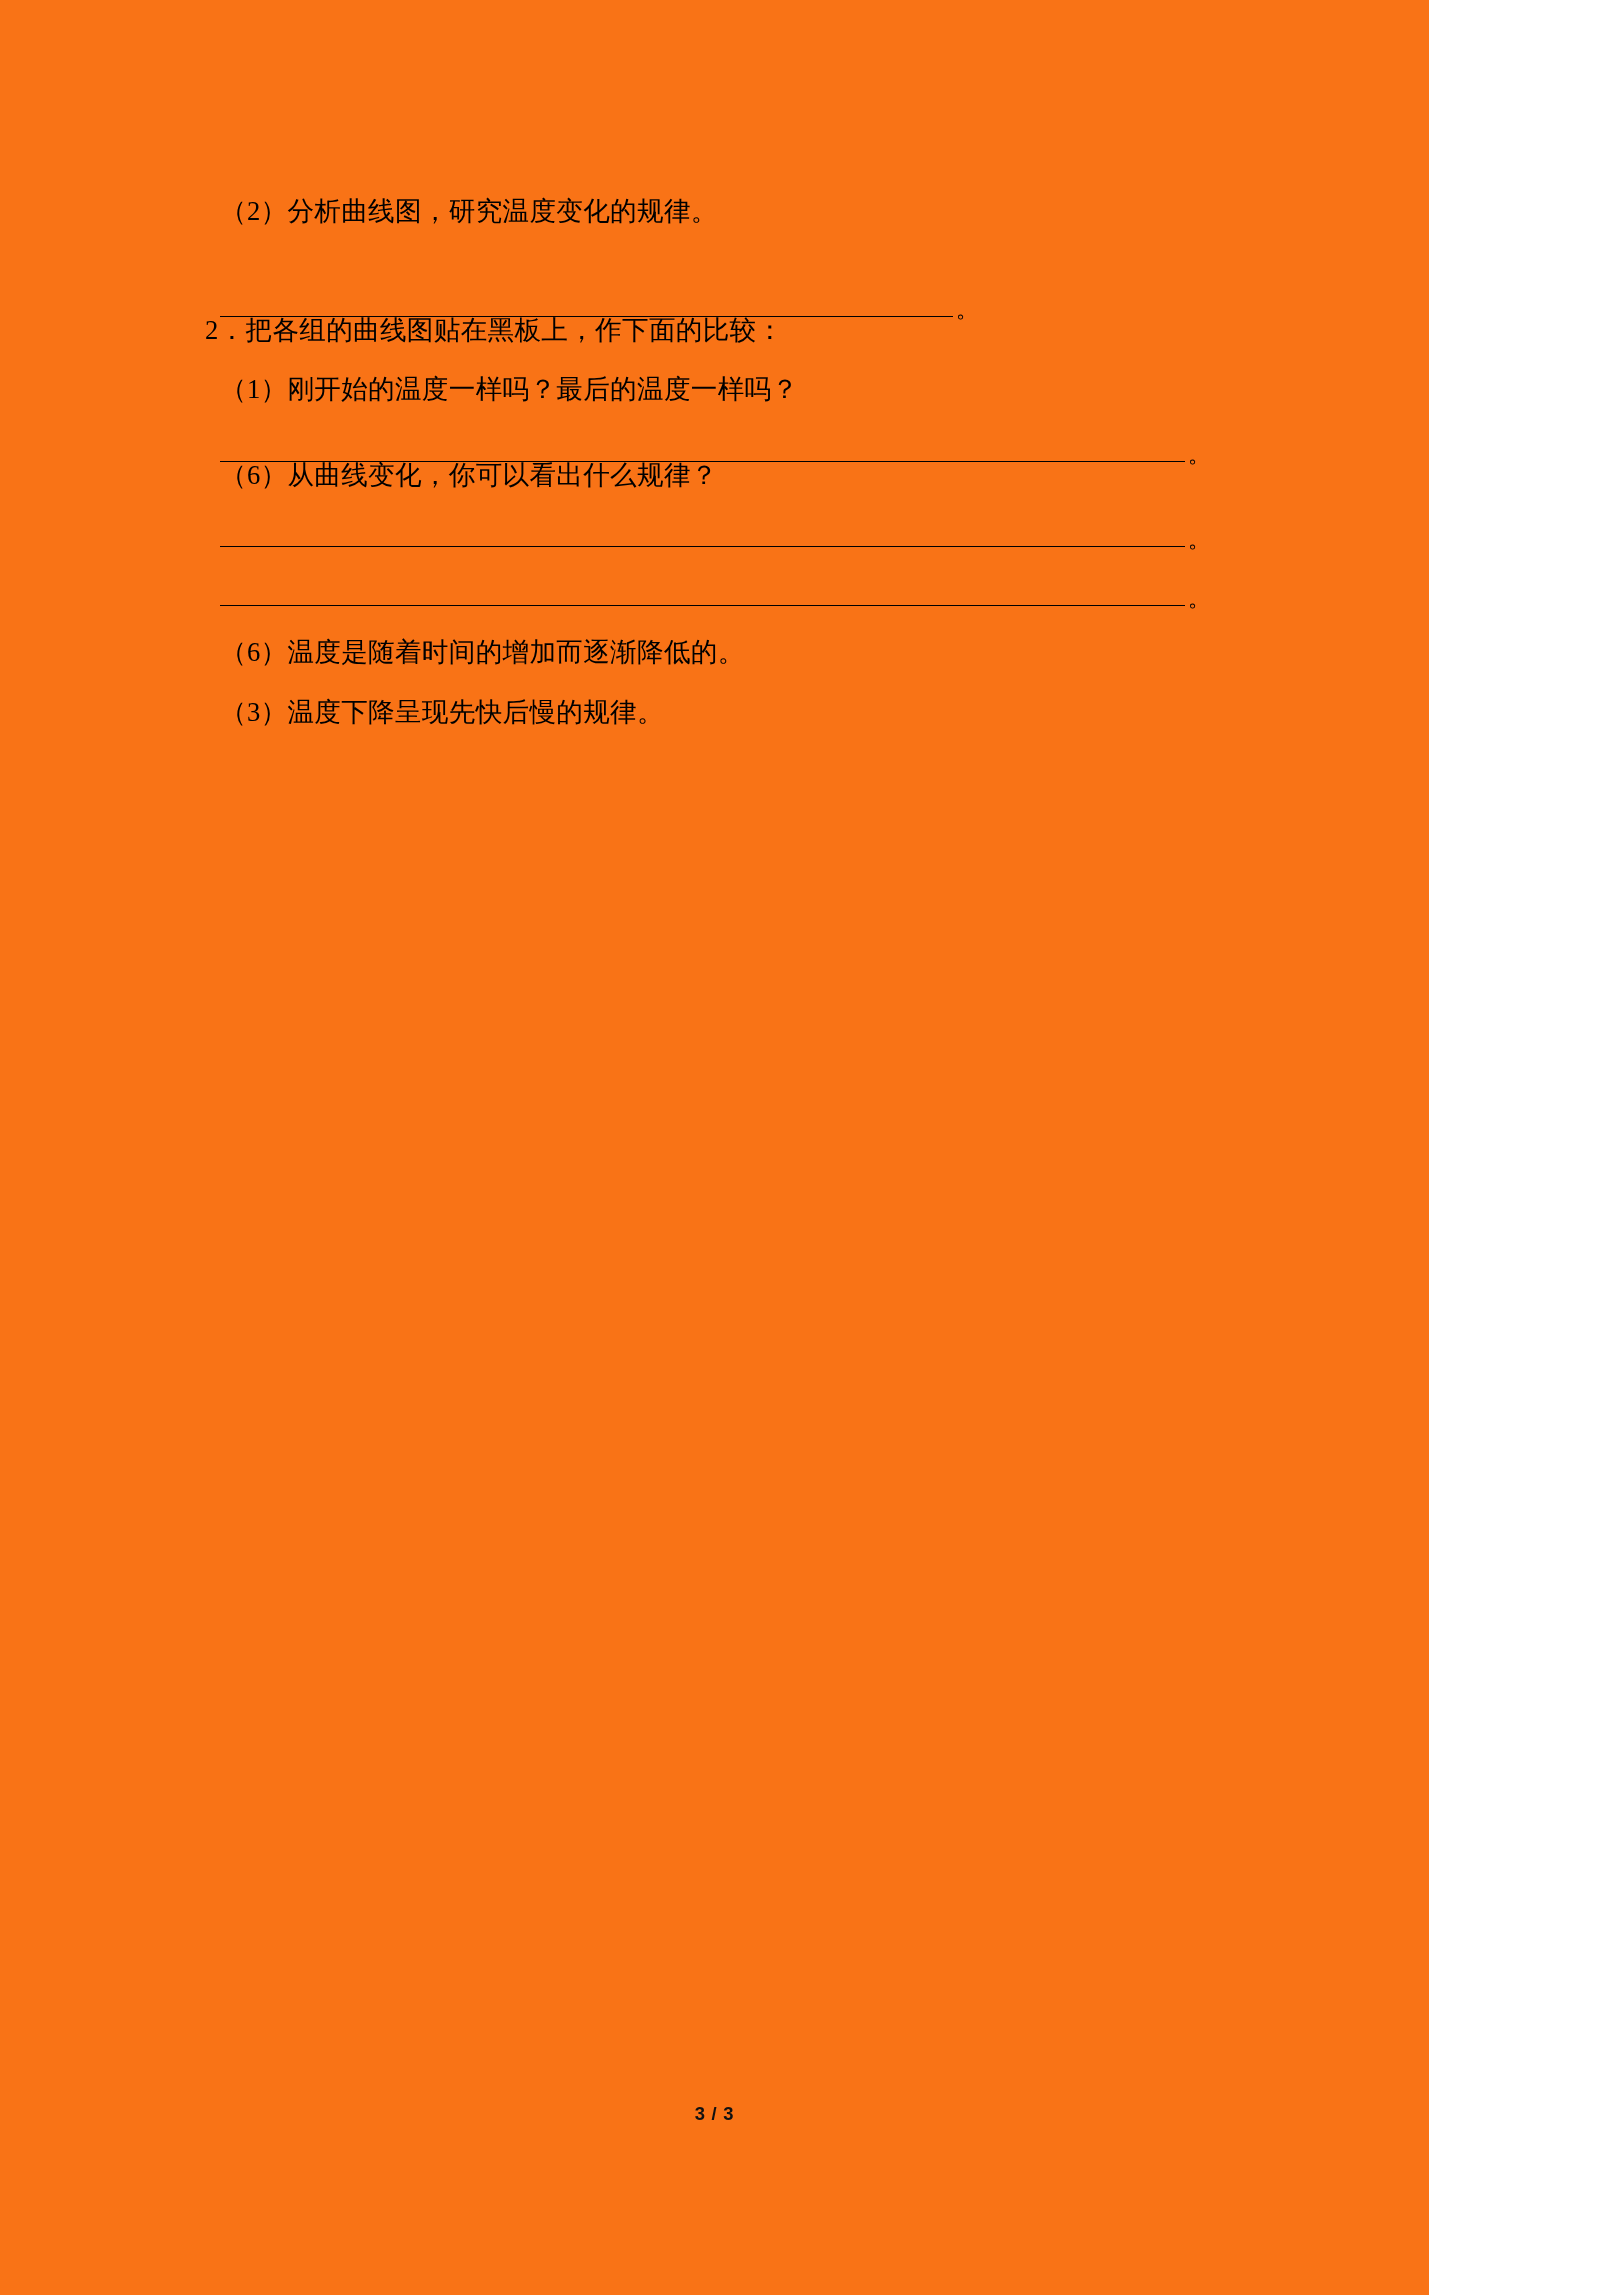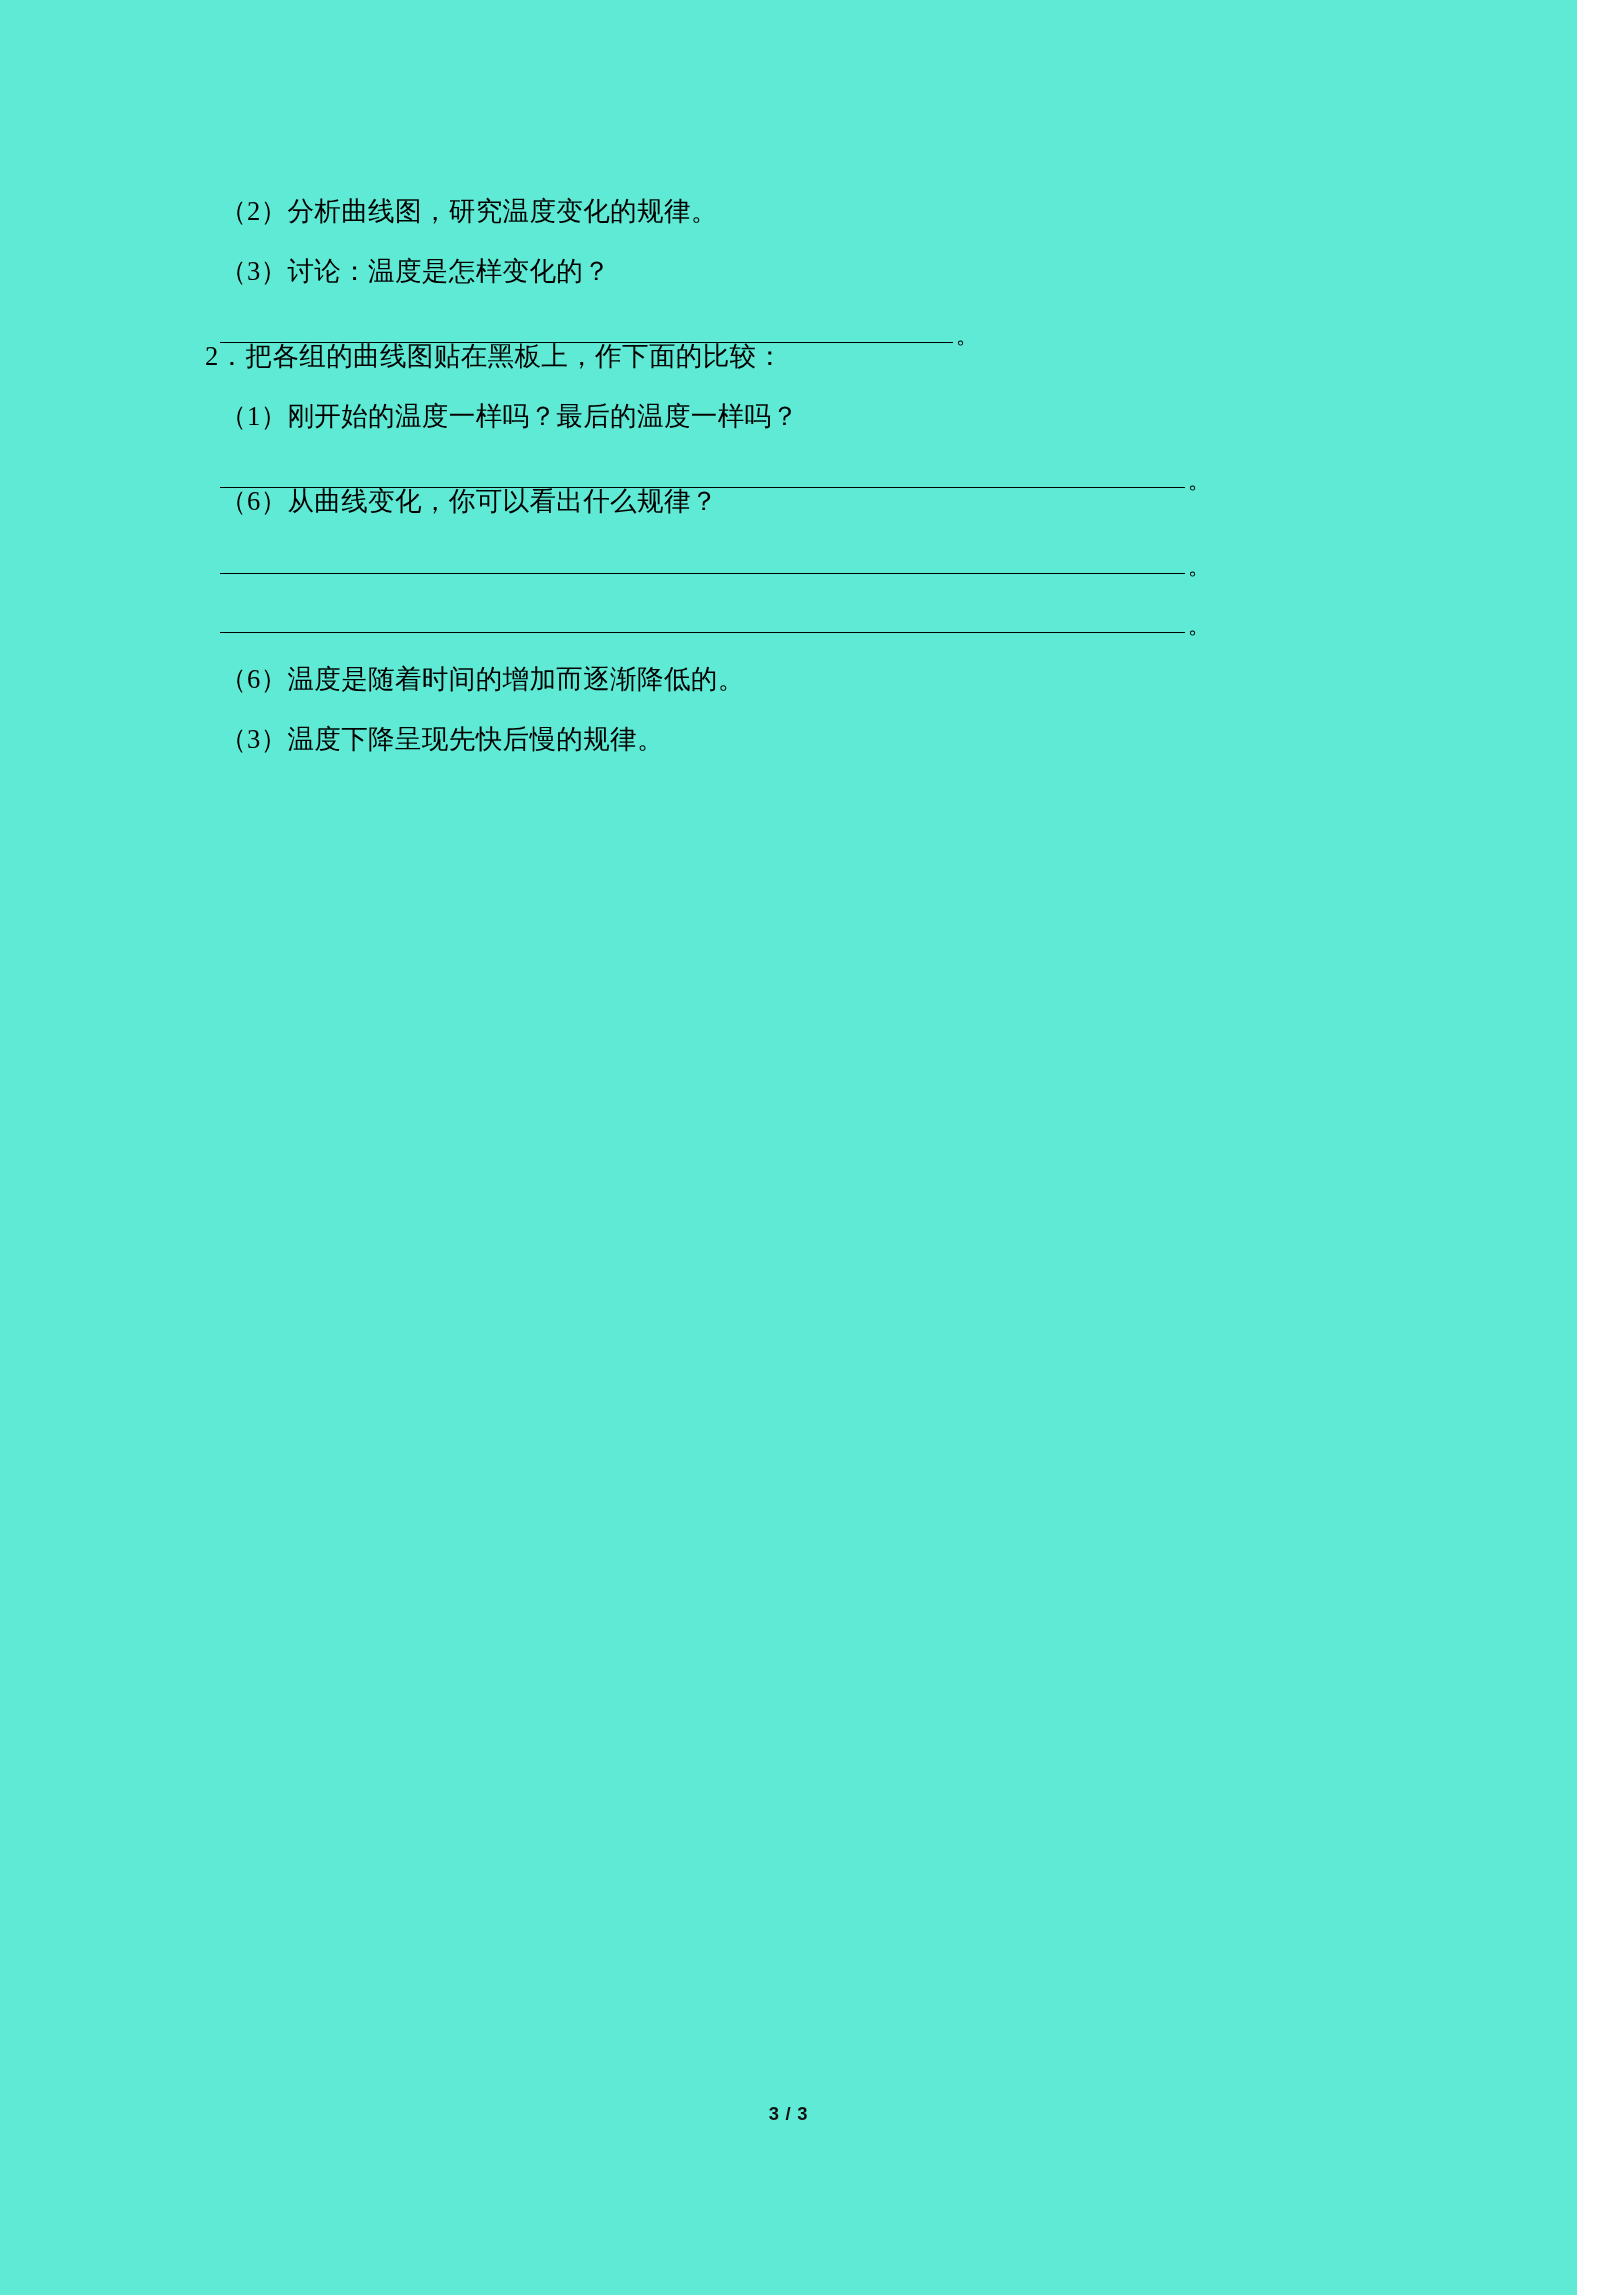--- a/index.html
+++ b/index.html
@@ -6,23 +6,23 @@
     margin: 0;
     padding: 0;
     background: #ffffff;
   }
   body {
     font-family: "Liberation Serif", "DejaVu Serif", serif;
     color: #000000;
   }
   .page {
     position: relative;
-    width: 1577px;
+    width: 1429px;
     height: 2295px;
-    background: #5eead4;
+    background: #f97316;
     box-sizing: border-box;
     overflow: hidden;
   }
   .content {
     position: absolute;
     left: 205px;
     top: 198px;
     width: 1227px;
   }
   .line {
@@ -75,21 +75,20 @@
 </head>
 <body>
 
 <div class="page">
 
   <div class="content">
 
     <div class="line indent-2">（2）分析曲线图，研究温度变化的规律。</div>
     <div class="gap-sm"></div>
 
-    <div class="line indent-2">（3）讨论：温度是怎样变化的？</div>
 
     <div class="blank-row">
       <span class="rule rule-short"></span>
       <span class="period">。</span>
     </div>
 
     <div class="line indent-1">2．把各组的曲线图贴在黑板上，作下面的比较：</div>
     <div class="gap-sm"></div>
 
     <div class="line indent-2">（1）刚开始的温度一样吗？最后的温度一样吗？</div>

